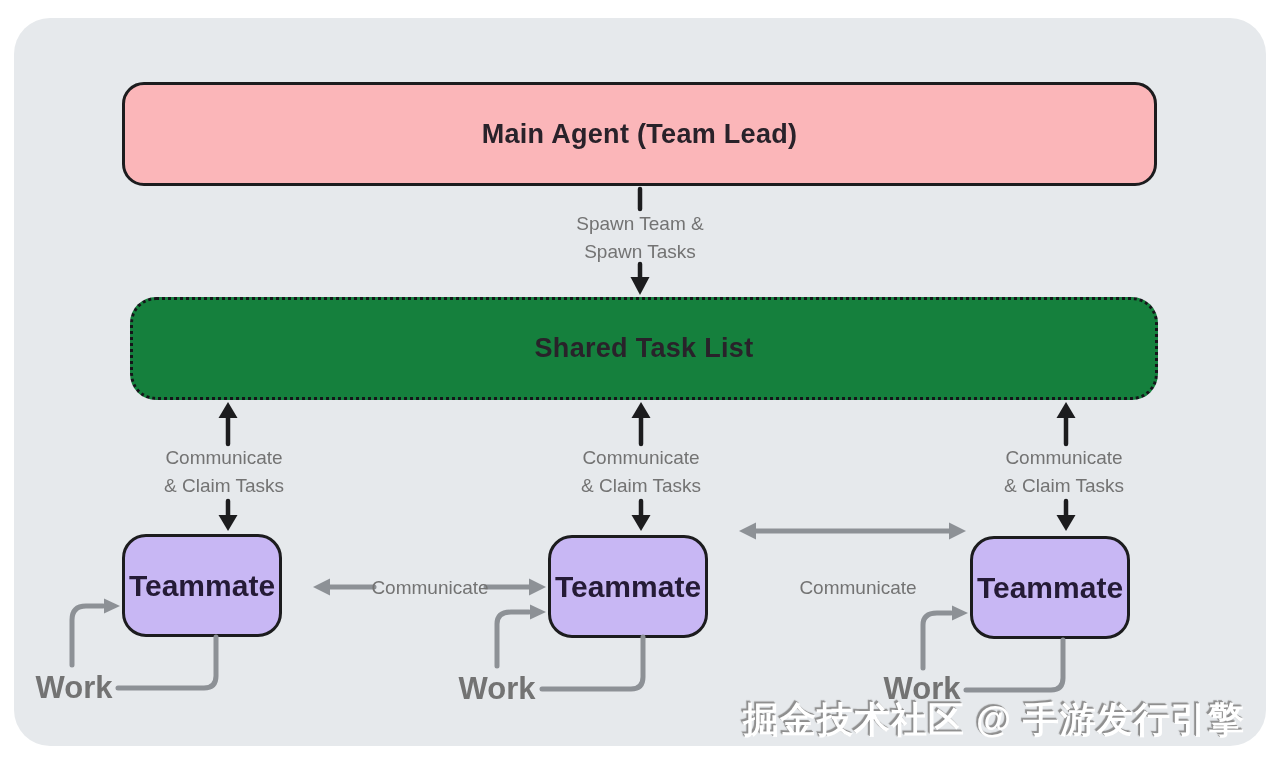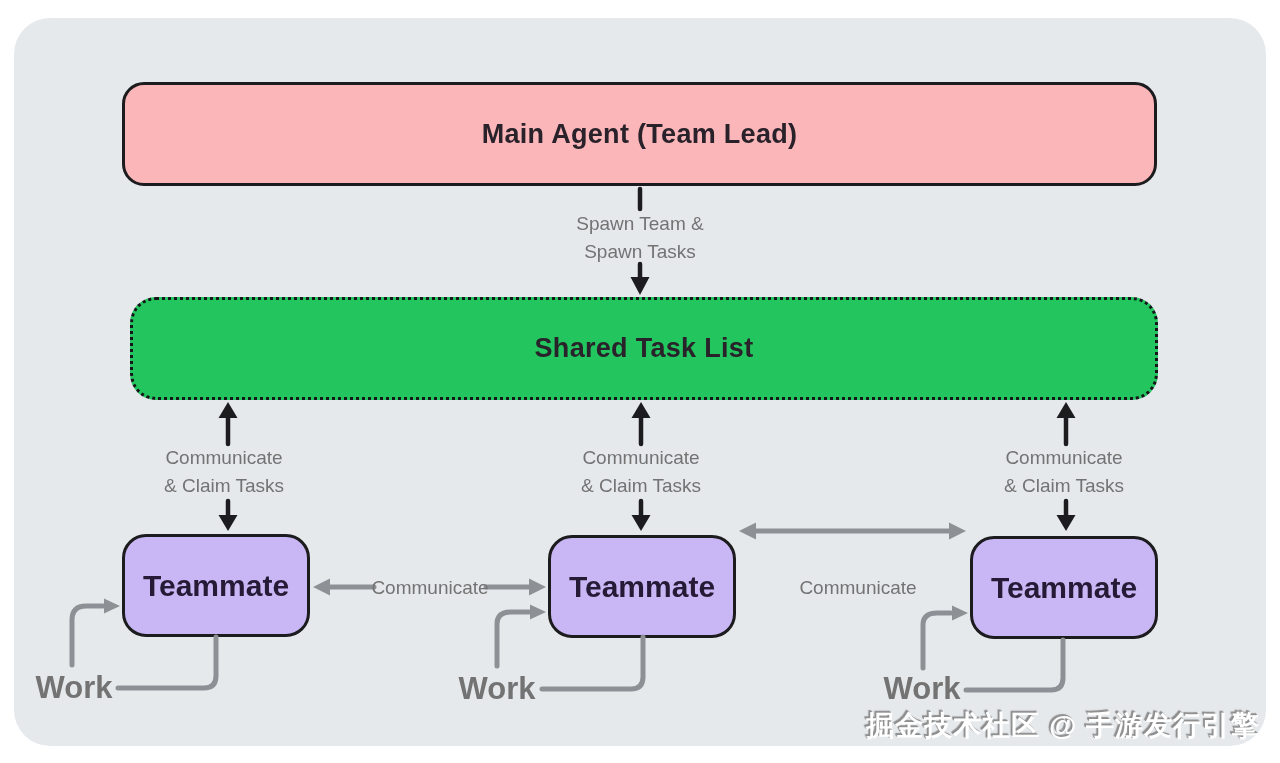--- a/index.html
+++ b/index.html
@@ -17,24 +17,24 @@
   .node {
     position:absolute; display:flex; align-items:center; justify-content:center;
     border:3px solid #1C1C1E; z-index:1;
   }
   .node-main {
     left:122px; top:82px; width:1035px; height:104px; border-radius:22px;
     background:#FBB6B9;
   }
   .node-tasklist {
     left:130px; top:297px; width:1028px; height:103px; border-radius:26px;
-    background:#22c55e; border:3px dotted #15151A;
+    background:#15803d; border:3px dotted #15151A;
   }
   .node-teammate {
-    width:188px; height:103px; border-radius:24px; background:#C8B7F4;text-align:center;
+    width:160px; height:103px; border-radius:24px; background:#C8B7F4;text-align:center;
   }
   .tm1 { left:122px; top:534px; }
   .tm2 { left:548px; top:535px; }
   .tm3 { left:970px; top:536px; }
   .node-title { font-size:27px; font-weight:600; color:#29222A; letter-spacing:0.3px; }
   .teammate-title { font-size:30px; font-weight:600; color:#251B36; }
 
   .label {
     position:absolute; transform:translate(-50%,-50%); text-align:center;
     white-space:nowrap; z-index:3; font-weight:400; color:#737373;
@@ -51,22 +51,22 @@
   .work2 { left:497px; top:689px; }
   .work3 { left:922px; top:689px; }
 
   svg.connectors { position:absolute; left:0; top:0; z-index:2; pointer-events:none; }
   .stroke-black { stroke:#1C1C1E; stroke-width:4.5; fill:none; stroke-linecap:round; }
   .fill-black  { fill:#1C1C1E; stroke:none; }
   .stroke-gray { stroke:#8D9196; stroke-width:5; fill:none; stroke-linecap:round; }
   .fill-gray   { fill:#8D9196; stroke:none; }
 
   .watermark {
-    position:absolute; right:20px; bottom:18px; z-index:4;
-    font-size:28px; font-weight:700; color:#ffffff; letter-spacing:1px;
+    position:absolute; right:35px; bottom:18px; z-index:4;
+    font-size:36px; font-weight:700; color:#ffffff; letter-spacing:1px;
     text-shadow:-2px -2px 1px #8E8E8E, -1px -1px 0 #9A9A9A;
   }
 </style>
 </head>
 <body>
 
 <div class="canvas">
   <div class="frame"></div>
 
   <svg class="connectors" width="1280" height="763" viewBox="0 0 1280 763">

